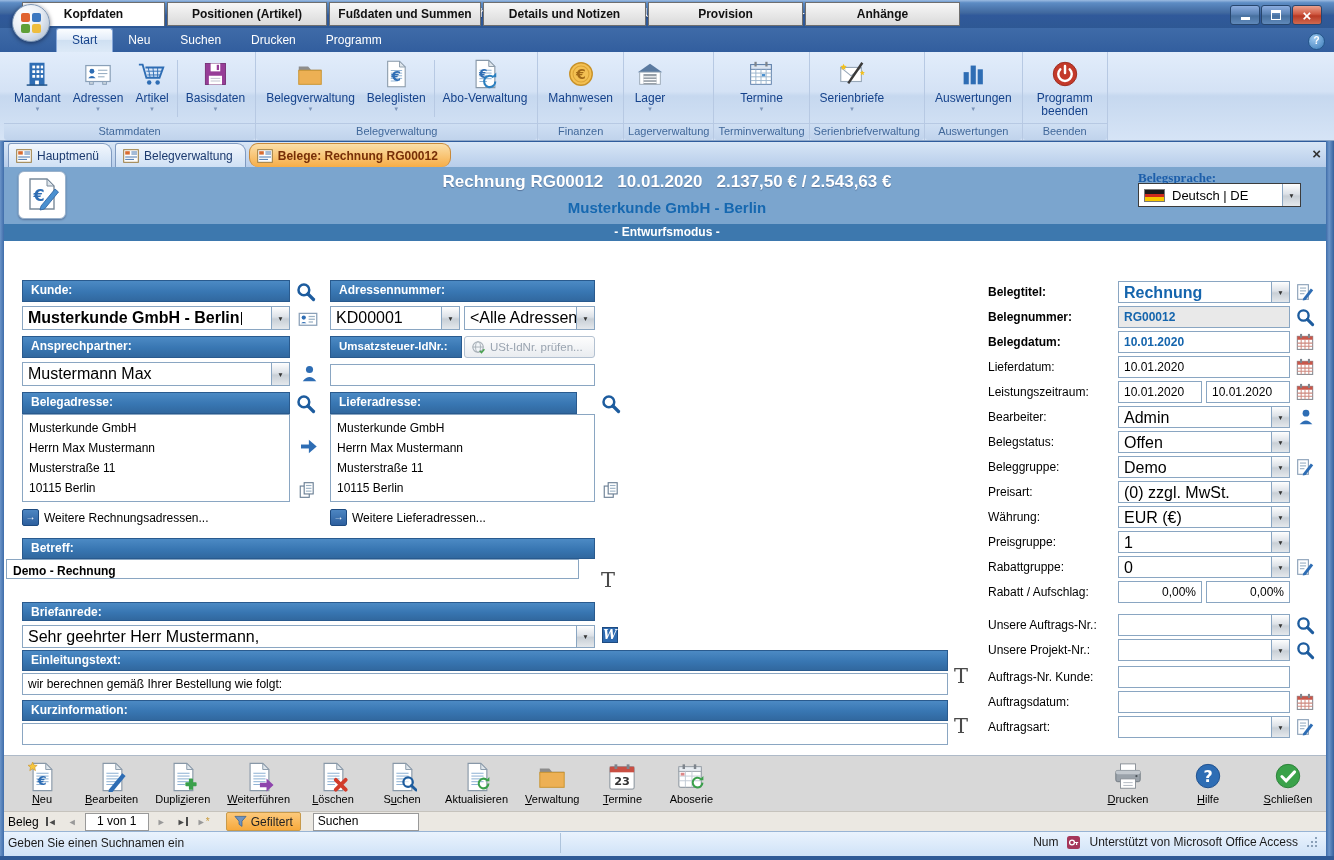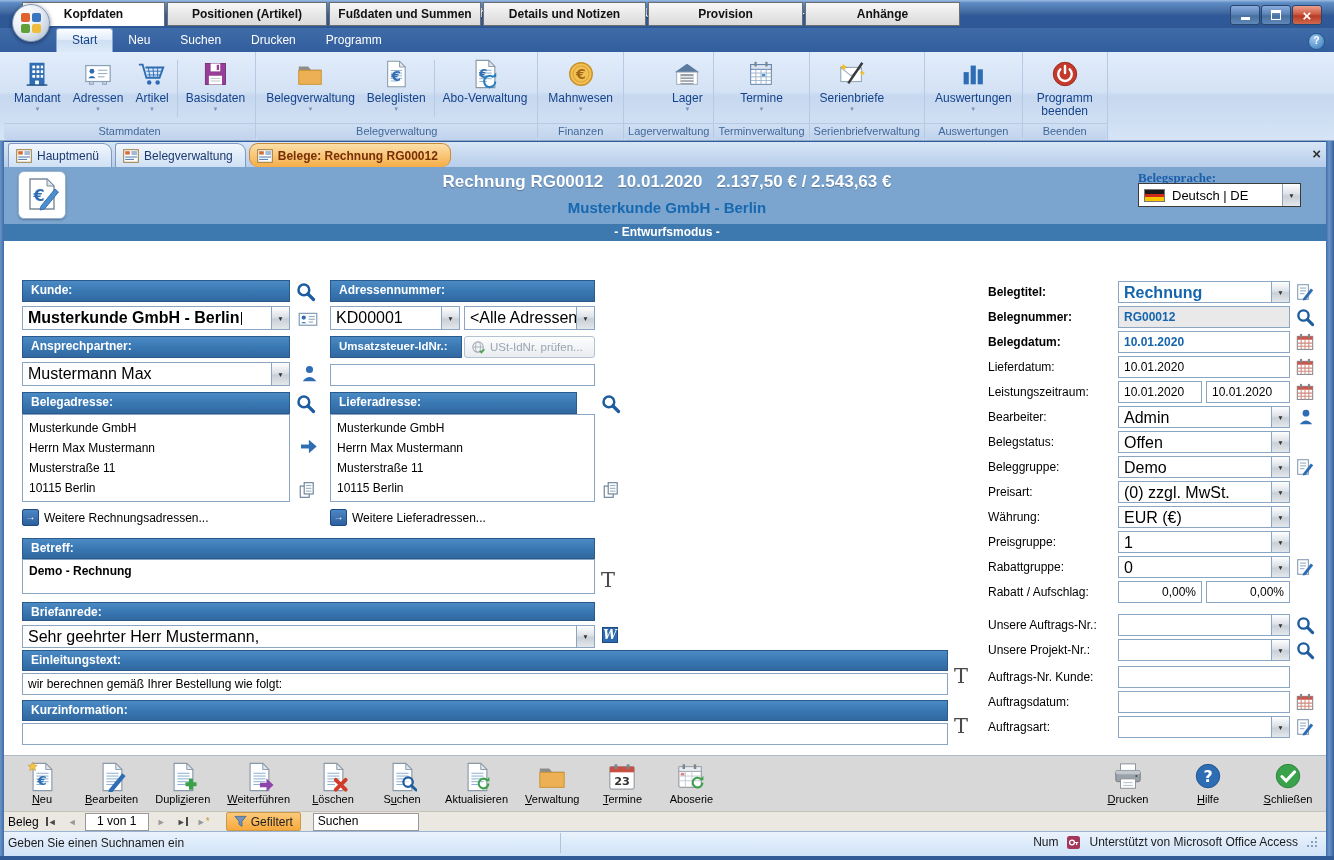--- a/index.html
+++ b/index.html
@@ -391,21 +391,21 @@
             </svg>
           </span>
         <span class="rlb">Mahnwesen</span>
           <span class="rcaret"></span>
       </div>
     </div>
     <div class="rgcap">Finanzen</div>
   </div>
 
   <div class="rgroup">
-    <div class="rgbtns" style="justify-content:flex-end">
+    <div class="rgbtns" style="justify-content:flex-start">
       <div class="rbtn">
         <span class="ric">
             <svg width="32" height="30" viewBox="0 0 32 32">
               <path d="M3 14 L16 5 L29 14 Z" fill="#5a7aa0"></path>
               <rect x="5" y="14" width="22" height="13" fill="#fff" stroke="#9aa8b6"></rect>
               <rect x="9" y="16" width="14" height="11" fill="#98a0a8"></rect>
               <g stroke="#fff" stroke-width="1.2">
                 <line x1="9" y1="19" x2="23" y2="19"></line>
                 <line x1="9" y1="22" x2="23" y2="22"></line>
                 <line x1="9" y1="25" x2="23" y2="25"></line>
@@ -623,21 +623,21 @@
 <div class="abs linkrow" style="left:22px;top:509px">
   <span class="linkbox"></span>
   <span>Weitere Rechnungsadressen...</span>
 </div>
 <div class="abs linkrow" style="left:330px;top:509px">
   <span class="linkbox"></span>
   <span>Weitere Lieferadressen...</span>
 </div>
 
 <div class="abs shdr" style="left:22px;top:538px;width:573px;height:21px">Betreff:</div>
-<div class="abs addr" style="left:22px;top:559px;width:573px;height:35px;font-weight:bold;line-height:16px">Demo - Rechnung</div>
+<div class="abs addr" style="left:6px;top:559px;width:573px;height:20px;font-weight:bold;line-height:16px">Demo - Rechnung</div>
 <span class="abs tbtn" style="left:601px;top:570px"></span>
 
 <div class="abs shdr" style="left:22px;top:602px;width:573px;height:19px">Briefanrede:</div>
 <div class="abs combo" style="left:22px;top:625px;width:573px;height:23px">
   <span class="cv">Sehr geehrter Herr Mustermann,</span>
     <span class="cb"></span>
 </div>
 <span class="abs wbtn" style="left:602px;top:627px"></span>
 
 <div class="abs shdr" style="left:22px;top:650px;width:926px;height:21px">Einleitungstext:</div>

